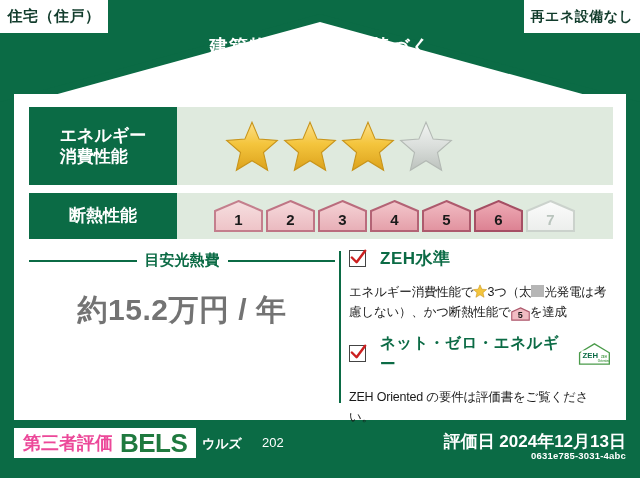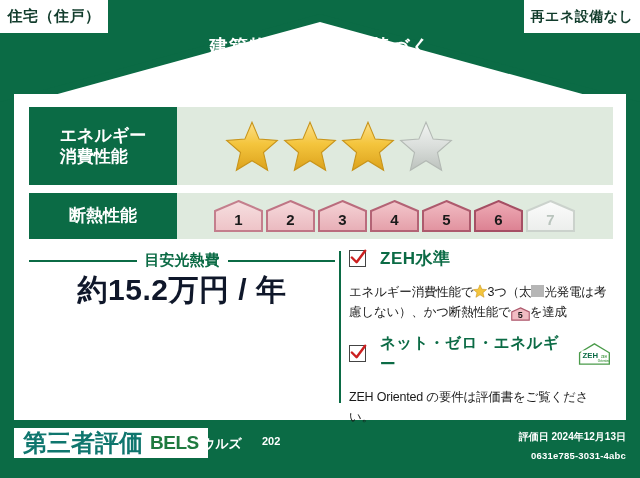--- a/index.html
+++ b/index.html
@@ -102,24 +102,24 @@
   
   #cost-head {
     display: flex; align-items: center; gap: 8px;
     color: #0b6b45; font-weight: bold; font-size: 15px;
     margin-top: 4px;
   }
   #cost-head .rule { flex: 1; height: 2px; background: #0b6b45; }
 
   #cost-amount {
     text-align: center;
-    color: #0f172a;
+    color: #737373;
     font-size: 30px;
     font-weight: bold;
-    margin-top: 0;
+    margin-top: 20px;
     letter-spacing: .5px;
   }
   #cost-note {
     margin-top: 14px;
     font-size: 12.5px;
     line-height: 1.72;
     color: #1a1a1a;
     letter-spacing: -.2px;
   }
 
@@ -154,33 +154,33 @@
   #zeh-logo { width: 40px; height: 26px; margin-left: 2px; }
 
   
   #footer { position: absolute; left: 0; bottom: 0; width: 640px; height: 58px; }
   #bels-plate {
     position: absolute; left: 14px; top: 8px;
     height: 30px; padding: 0 9px;
     background: #ffffff;
     display: flex; align-items: center; gap: 7px;
   }
-  #bels-jp { font-size: 24px; font-weight: bold; color: #0f766e; letter-spacing: 0px; font-family: Liberation Serif, serif; }
-  #bels-en { font-size: 19px; font-weight: bold; color: #1f7a3f; letter-spacing: -.5px; }
+  #bels-jp { font-size: 18px; font-weight: bold; color: #ec4899; letter-spacing: 0px; font-family: Liberation Serif, serif; }
+  #bels-en { font-size: 26px; font-weight: bold; color: #1f7a3f; letter-spacing: -.5px; }
   #bels-name {
     position: absolute; left: 202px; top: 15px;
     color: #ffffff; font-size: 13px; font-weight: bold; text-align: right;
   }
   #bels-no {
     position: absolute; left: 262px; top: 15px;
-    color: #ffffff; font-size: 11px; font-weight: bold;
+    color: #ffffff; font-size: 13px; font-weight: normal;
   }
   #eval-date {
     position: absolute; right: 14px; top: 10px;
-    color: #ffffff; font-size: 10px; font-weight: bold;
+    color: #ffffff; font-size: 17px; font-weight: bold;
   }
   #eval-id {
     position: absolute; right: 14px; top: 30px;
     color: #ffffff; font-size: 9.5px; font-weight: bold;
     letter-spacing: .2px;
   }
 </style>
 </head>
 <body>
 

